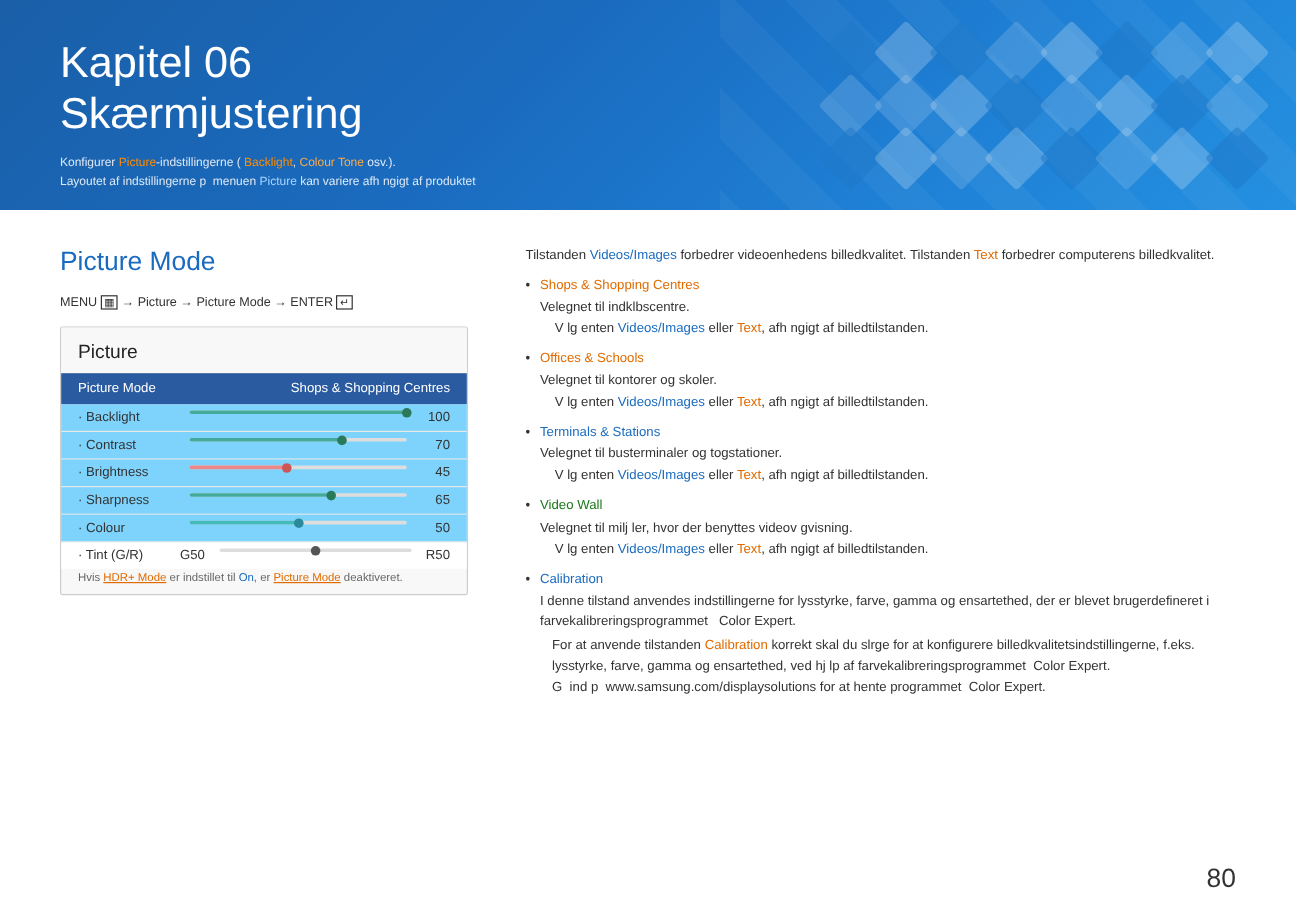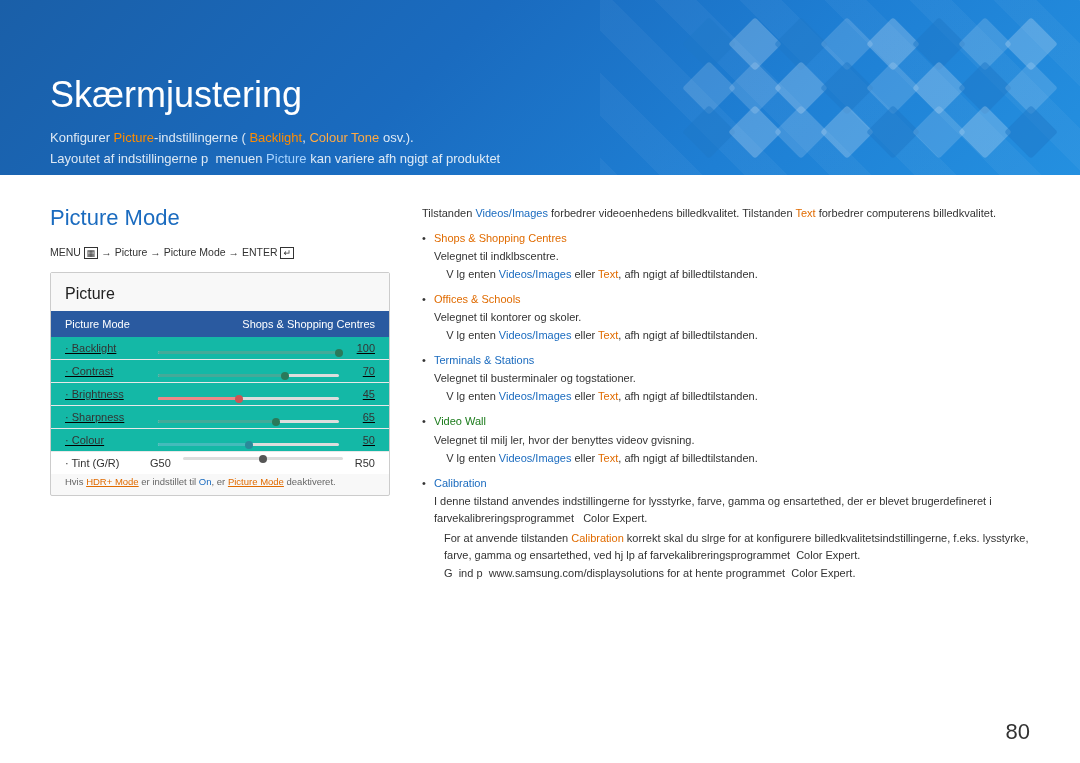--- a/index.html
+++ b/index.html
@@ -70,33 +70,33 @@
     .header-title {
       color: white;
       font-size: 36px;
       font-weight: 300;
       line-height: 1.2;
       margin-bottom: 12px;
     }
 
     .header-subtitle {
       color: rgba(255,255,255,0.85);
-      font-size: 13px;
+      font-size: 10px;
       line-height: 1.6;
     }
 
     .header-subtitle .highlight-orange { color: #ff8c00; }
     .header-subtitle .highlight-blue-light { color: #a8d4ff; }
     .header-subtitle .highlight-orange2 { color: #ffaa44; }
 
     
     .main-content {
       display: flex;
       padding: 30px 50px 20px 50px;
-      gap: 32px;
+      gap: 48px;
       height: calc(763px - 175px);
     }
 
     
     .left-column {
       width: 340px;
       flex-shrink: 0;
     }
 
     .section-title {
@@ -137,25 +137,24 @@
       padding: 7px 14px;
       color: white;
       font-size: 11px;
     }
 
     .picture-mode-label { color: white; font-weight: 400; }
     .picture-mode-value { color: white; font-weight: 400; }
 
     .slider-row {
       display: flex;
-      align-items: flex-end;
+      align-items: flex-start;
       padding: 5px 14px;
       border-bottom: 1px solid #e8e8e8;
-      background: #14b8a6;
-      text-decoration: underline;
+      background: #7dd3fc;
     }
 
     .slider-label {
       font-size: 11px;
       color: #333;
       width: 85px;
       flex-shrink: 0;
     }
 
     .slider-track {
@@ -364,21 +363,21 @@
       <div class="diamond bright"></div>
     </div>
     <div class="diamond-col">
       <div class="diamond bright"></div>
       <div class="diamond medium"></div>
       <div class="diamond dark"></div>
     </div>
   </div>
 
   <h1 class="header-title">
-    <br>
+    <span>Kapitel 06</span><br>
     <span>Skærmjustering</span>
   </h1>
   <div class="header-subtitle">
     <div>Konfigurer <span class="highlight-orange">Picture</span>-indstillingerne ( <span class="highlight-orange">Backlight</span>, <span class="highlight-orange2">Colour Tone</span> osv.).</div>
     <div>Layoutet af indstillingerne p&nbsp; menuen&nbsp;<span class="highlight-blue-light">Picture</span> kan variere afh ngigt af produktet</div>
   </div>
 </div>
 
 <div class="main-content">
 

